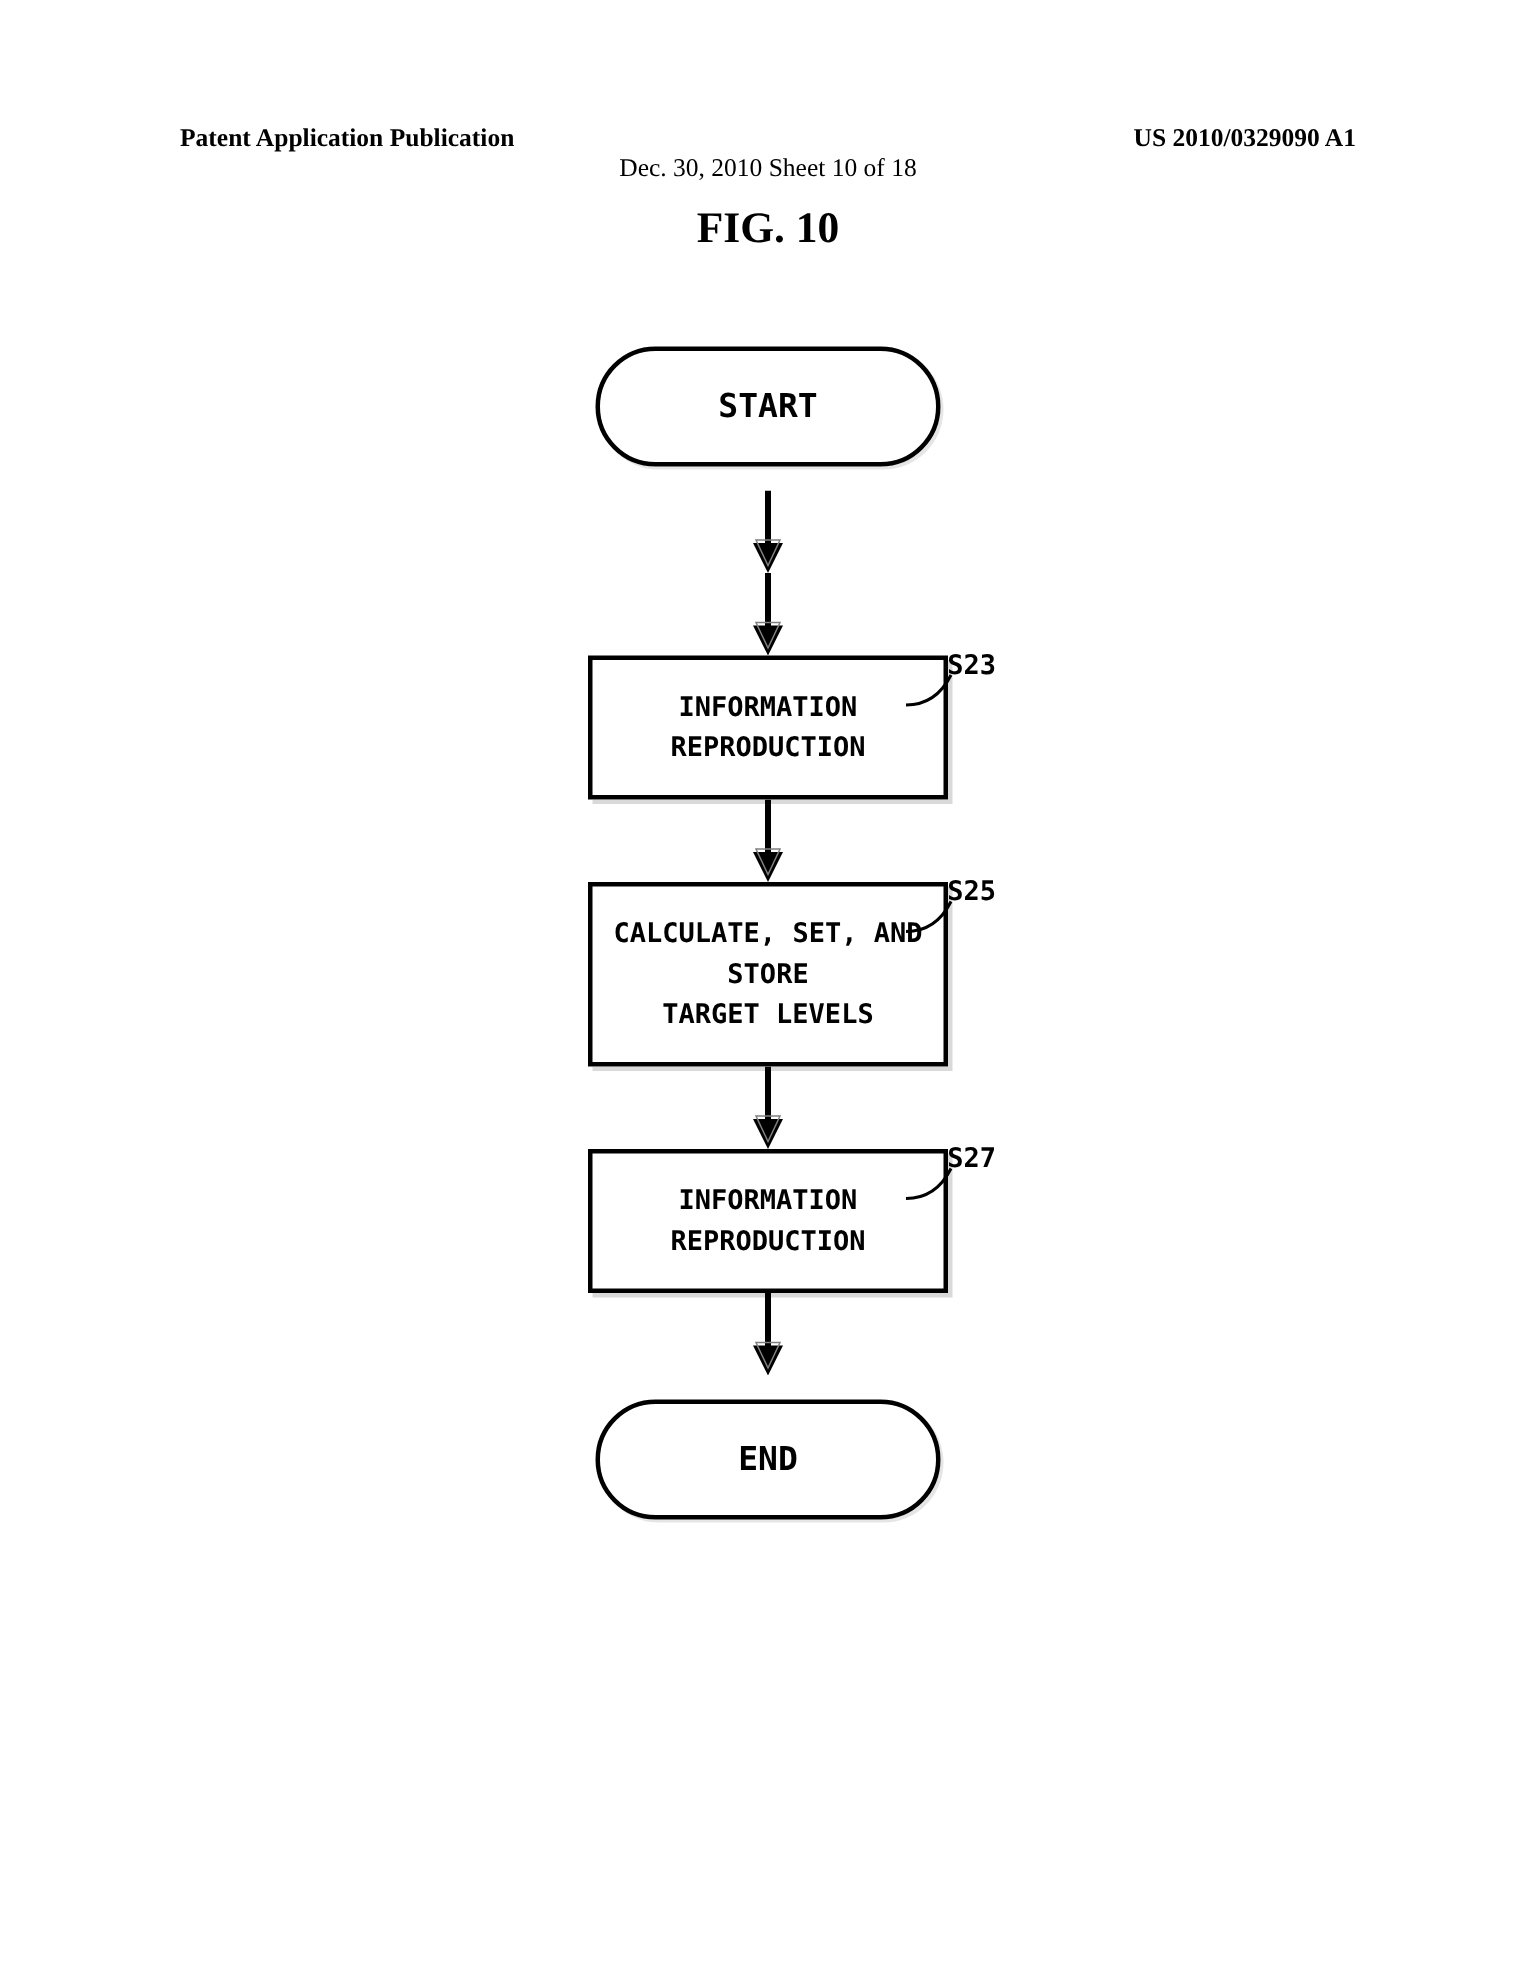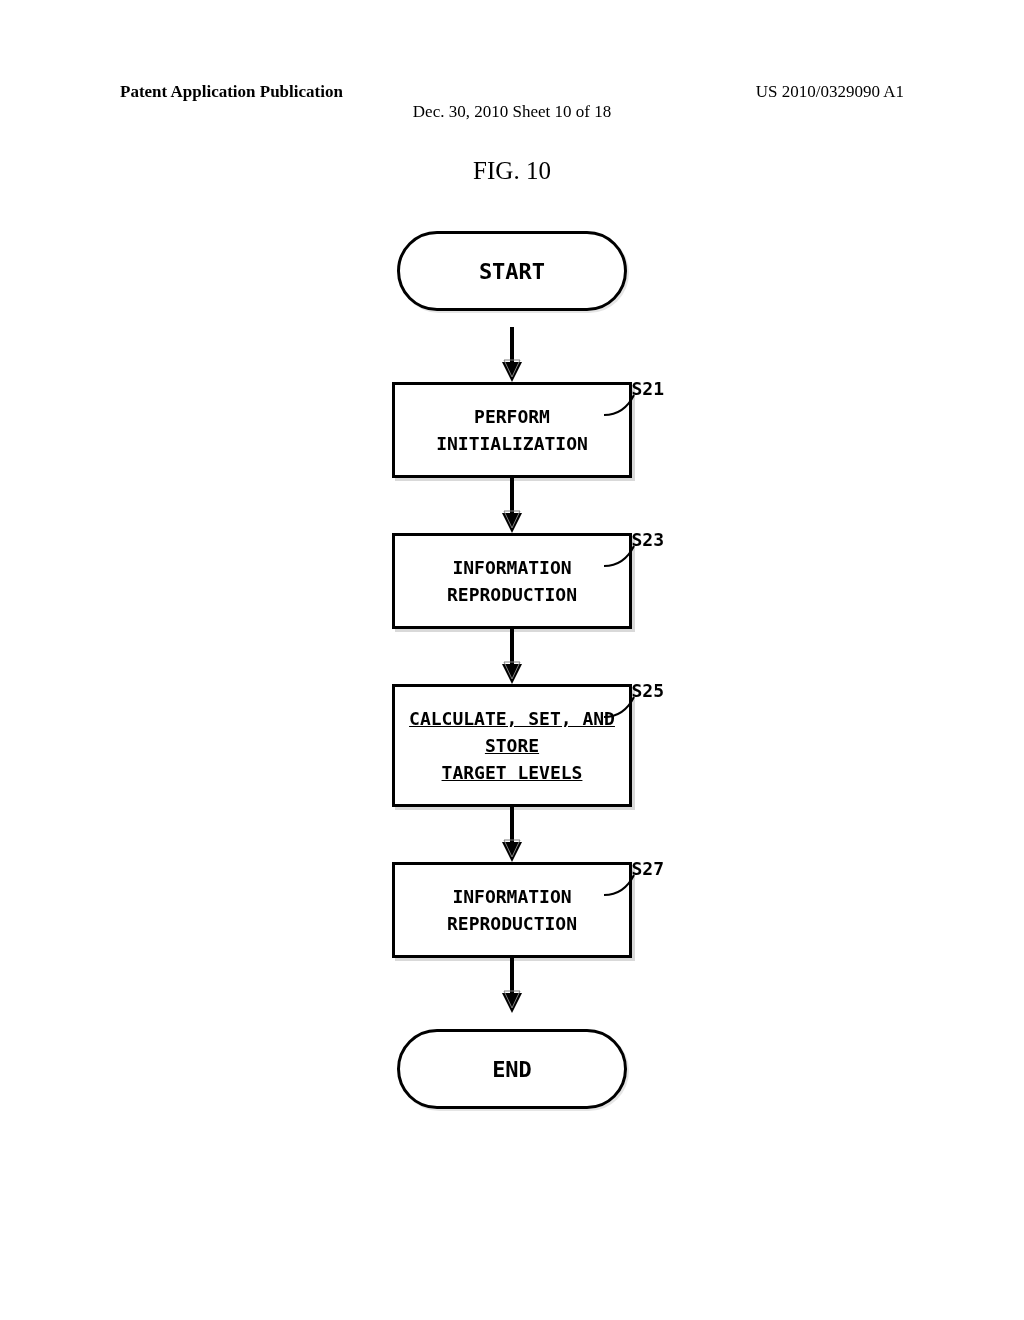--- a/index.html
+++ b/index.html
@@ -27,29 +27,29 @@
     .header-left {
       font-weight: bold;
     }
     .header-center {
       position: absolute;
       left: 50%;
       transform: translateX(-50%);
       margin-top: 20px;
     }
     .header-right {
-      font-weight: normal;
+      font-weight: bold;
     }
     .figure-title {
       position: absolute;
-      top: 157px;
+      top: 136px;
       left: 50%;
       transform: translateX(-50%);
-      font-size: 25px;
-      font-weight: normal;
+      font-size: 29px;
+      font-weight: bold;
     }
     .flowchart {
       position: absolute;
       top: 215px;
       left: 50%;
       transform: translateX(-50%);
       width: 380px;
     }
     .terminal {
       width: 230px;
@@ -126,76 +126,68 @@
   </div>
 
   <div class="arrow">
     <svg viewBox="0 0 30 55">
       <line x1="15" y1="0" x2="15" y2="38" stroke="black" stroke-width="4"></line>
       <polygon points="15,55 5,35 25,35" fill="black"></polygon>
       <polygon points="15,50 7,33 23,33" fill="none" stroke="gray" stroke-width="1"></polygon>
     </svg>
   </div>
 
+
+  <div class="arrow">
+    <svg viewBox="0 0 30 55">
+      <line x1="15" y1="0" x2="15" y2="38" stroke="black" stroke-width="4"></line>
+      <polygon points="15,55 5,35 25,35" fill="black"></polygon>
+      <polygon points="15,50 7,33 23,33" fill="none" stroke="gray" stroke-width="1"></polygon>
+    </svg>
+  </div>
+
   <div class="process">
     <svg class="curve" viewBox="0 0 50 40">
       <path d="M 5 30 Q 25 30 35 10" stroke="black" stroke-width="2" fill="none"></path>
     </svg>
-    <span class="step-label">S21</span>
-    <span style="white-space: pre-line;">PERFORM
-INITIALIZATION</span>
+    <span class="step-label">S23</span>
+    <span style="white-space: pre-line;">INFORMATION
+REPRODUCTION</span>
   </div>
 
   <div class="arrow">
     <svg viewBox="0 0 30 55">
       <line x1="15" y1="0" x2="15" y2="38" stroke="black" stroke-width="4"></line>
       <polygon points="15,55 5,35 25,35" fill="black"></polygon>
       <polygon points="15,50 7,33 23,33" fill="none" stroke="gray" stroke-width="1"></polygon>
     </svg>
   </div>
 
   <div class="process">
     <svg class="curve" viewBox="0 0 50 40">
       <path d="M 5 30 Q 25 30 35 10" stroke="black" stroke-width="2" fill="none"></path>
     </svg>
-    <span class="step-label">S23</span>
-    <span style="white-space: pre-line;">INFORMATION
-REPRODUCTION</span>
+    <span class="step-label">S25</span>
+    <span style="white-space: pre-line;">CALCULATE, SET, AND
+STORE
+TARGET LEVELS</span>
   </div>
 
   <div class="arrow">
     <svg viewBox="0 0 30 55">
       <line x1="15" y1="0" x2="15" y2="38" stroke="black" stroke-width="4"></line>
       <polygon points="15,55 5,35 25,35" fill="black"></polygon>
       <polygon points="15,50 7,33 23,33" fill="none" stroke="gray" stroke-width="1"></polygon>
     </svg>
   </div>
 
   <div class="process">
     <svg class="curve" viewBox="0 0 50 40">
       <path d="M 5 30 Q 25 30 35 10" stroke="black" stroke-width="2" fill="none"></path>
     </svg>
-    <span class="step-label">S25</span>
-    <span style="white-space: pre-line; text-decoration: underline;">CALCULATE, SET, AND
-STORE
-TARGET LEVELS</span>
-  </div>
-
-  <div class="arrow">
-    <svg viewBox="0 0 30 55">
-      <line x1="15" y1="0" x2="15" y2="38" stroke="black" stroke-width="4"></line>
-      <polygon points="15,55 5,35 25,35" fill="black"></polygon>
-      <polygon points="15,50 7,33 23,33" fill="none" stroke="gray" stroke-width="1"></polygon>
-    </svg>
-  </div>
-
-  <div class="process">
-    <svg class="curve" viewBox="0 0 50 40">
-      <path d="M 5 30 Q 25 30 35 10" stroke="black" stroke-width="2" fill="none"></path>
-    </svg>
     <span class="step-label">S27</span>
     <span style="white-space: pre-line;">INFORMATION
 REPRODUCTION</span>
   </div>
 
   <div class="arrow">
     <svg viewBox="0 0 30 55">
       <line x1="15" y1="0" x2="15" y2="38" stroke="black" stroke-width="4"></line>
       <polygon points="15,55 5,35 25,35" fill="black"></polygon>
       <polygon points="15,50 7,33 23,33" fill="none" stroke="gray" stroke-width="1"></polygon>

